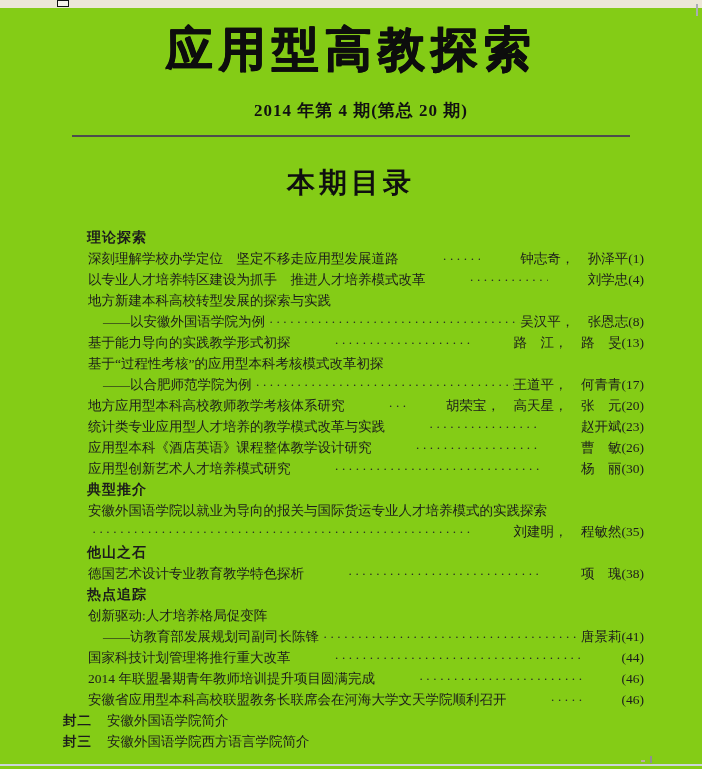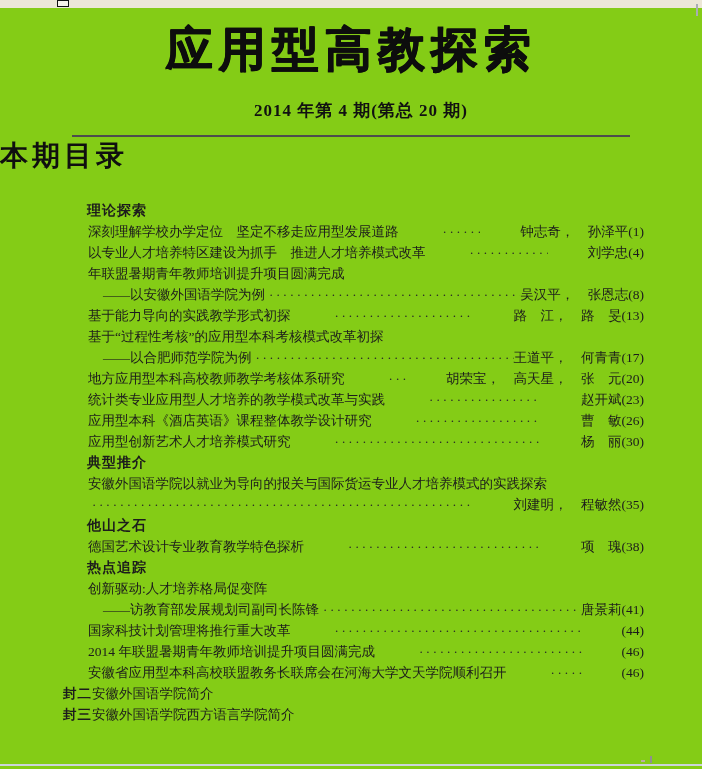--- a/index.html
+++ b/index.html
@@ -16,32 +16,32 @@
   .tick-b { position:absolute; left:641px; top:760px; width:4px; height:2px; background:#b9b0a0; }
 
   .masthead {
     margin-top:18px; text-align:center;
     font-size:47px; font-weight:900; letter-spacing:6px; color:#0d0d0d;
     text-shadow:0.8px 0 0 #0d0d0d, 0 0.8px 0 #0d0d0d, 0.8px 0.8px 0 #0d0d0d;
     font-family:"DejaVu Serif","Liberation Serif",serif;
   }
   .issue { margin-top:18px; text-align:center; font-size:17px; font-weight:bold; letter-spacing:1px; color:#111;margin-left:20px; }
   .rule { width:558px; height:2px; background:#4d4d4d; margin:13px auto 0 auto; }
-  .toc-title { text-align:left; font-size:28px; font-weight:bold; letter-spacing:4px; color:#0f0f0f; }
+  .toc-title { margin-top:27px; text-align:center; font-size:28px; font-weight:bold; letter-spacing:4px; color:#0f0f0f; }
 
   .toc { margin:25px 58px 0 63px; font-size:13.5px; }
   .row { display:flex; align-items:baseline; height:21px; line-height:21px; white-space:nowrap; }
   .row.section { font-weight:bold; font-size:14px; letter-spacing:1px;margin-left:24px; }
   .row.item, .row.item-plain, .row.dots-only { padding-left:25px;gap:40px; }
   .row.cont { padding-left:40px; }
   .t { white-space:nowrap; flex:0 0 auto; }
   .dots { flex:1 1 auto; overflow:hidden; white-space:nowrap; letter-spacing:2.6px; padding:0 4px; font-size:13px; color:#2a2a2a; }
   .ref { white-space:nowrap; flex:0 0 auto; }
   .row.back-cover { font-size:13.5px; }
-  .bc-label { font-weight:bold; letter-spacing:1px; }
+  .bc-label { font-weight:bold; margin-right:15px; letter-spacing:1px; }
 </style>
 </head>
 <body>
 
 <div class="page">
   <div class="top-strip">
     <div class="reg-mark"></div>
   </div>
   <div class="right-tick"></div>
 
@@ -58,21 +58,21 @@
         <span class="t">深刻理解学校办学定位　坚定不移走应用型发展道路</span>
         <span class="dots">························································································································</span>
         <span class="ref">钟志奇，　孙泽平(1)</span>
       </div>
       <div class="row item">
         <span class="t">以专业人才培养特区建设为抓手　推进人才培养模式改革</span>
         <span class="dots">························································································································</span>
         <span class="ref">刘学忠(4)</span>
       </div>
       <div class="row item-plain">
-        <span class="t">年联盟暑期青年教师培训提升项目圆满完成</span>
+        <span class="t">地方新建本科高校转型发展的探索与实践</span>
       </div>
       <div class="row cont">
         <span class="t">——以安徽外国语学院为例</span>
         <span class="dots">························································································································</span>
         <span class="ref">吴汉平，　张恩志(8)</span>
       </div>
       <div class="row item">
         <span class="t">基于能力导向的实践教学形式初探</span>
         <span class="dots">························································································································</span>
         <span class="ref">路　江，　路　旻(13)</span>

